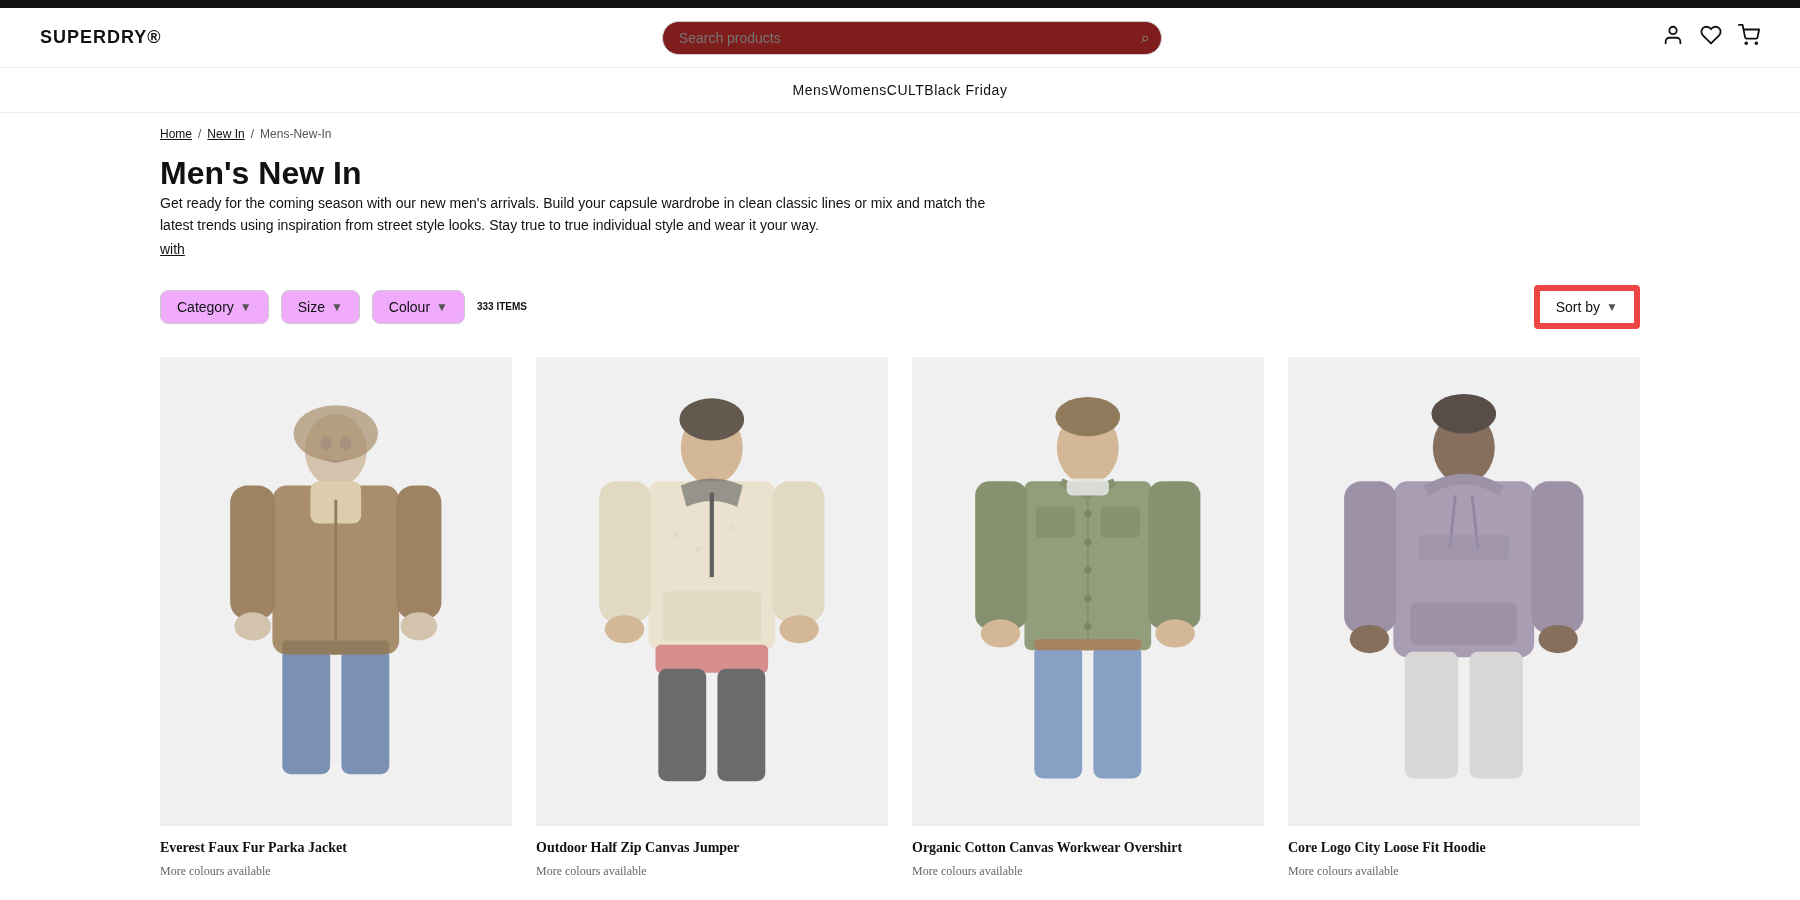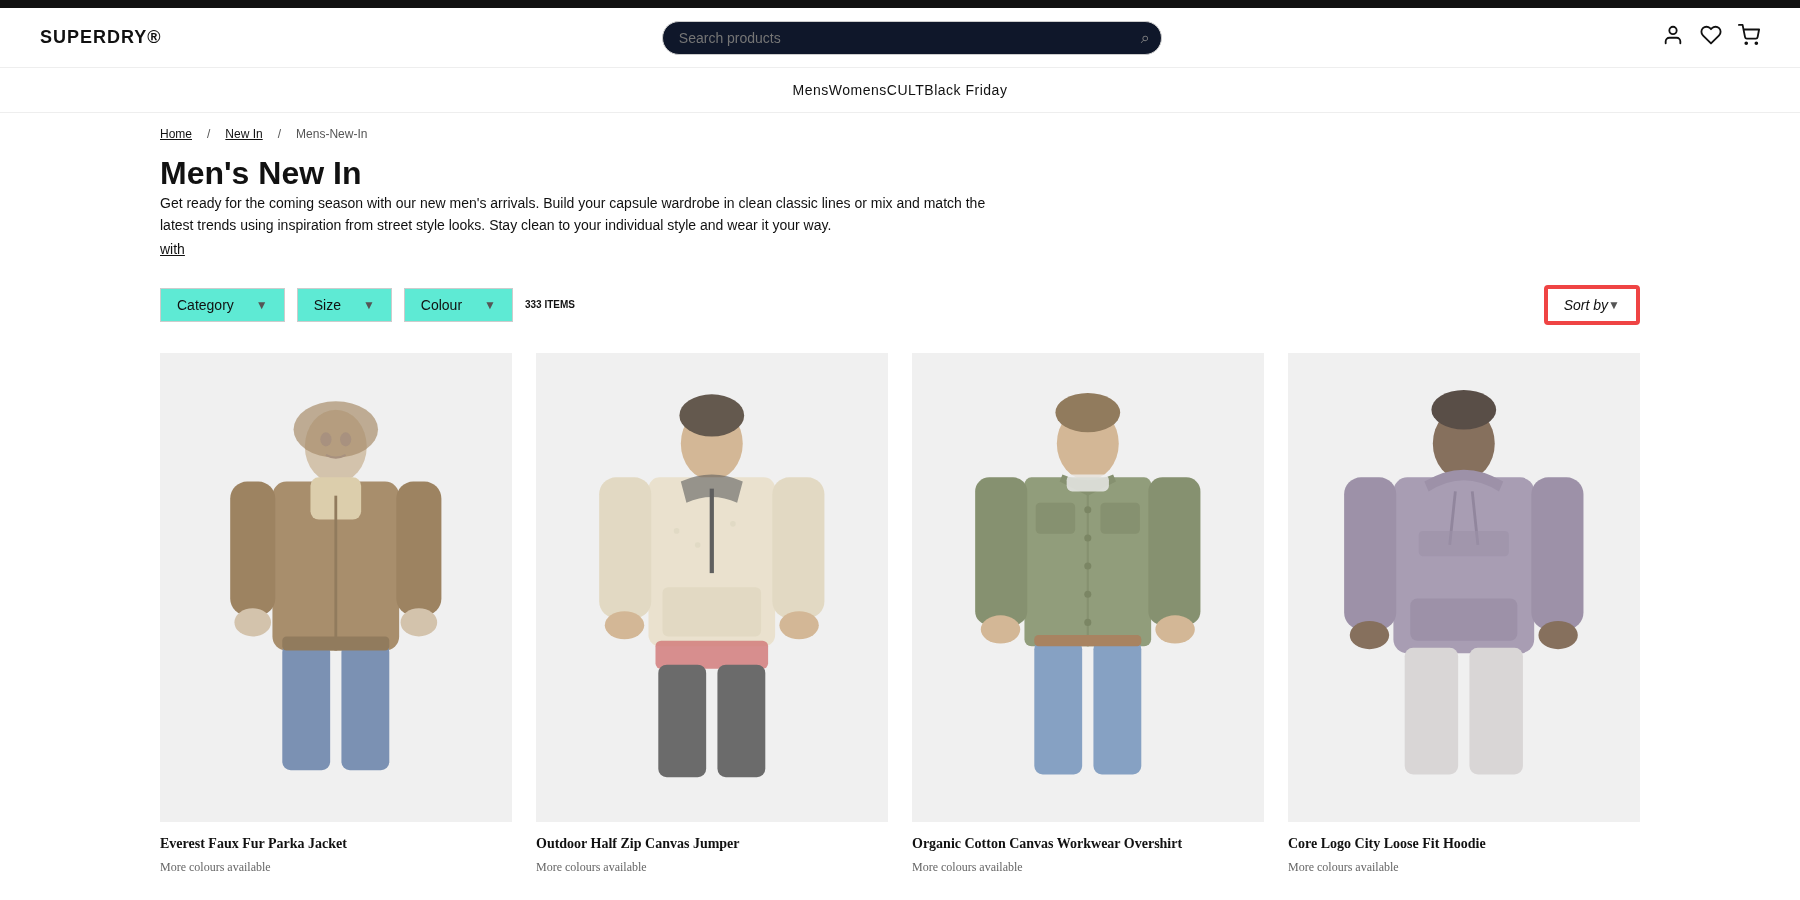--- a/index.html
+++ b/index.html
@@ -36,21 +36,21 @@
     .search-input-wrapper {
       position: relative;
       display: flex;
       align-items: center;
     }
     .search-input {
       width: 100%;
       padding: 8px 36px 8px 16px;
       border: 1px solid #ccc;
       border-radius: 20px;
-      background: #0f172a;
+      background: #7f1d1d;
       font-size: 14px;
       color: #999;
       outline: none;
     }
     .search-icon-wrap {
       position: absolute;
       right: 12px;
       color: #888;
       font-size: 16px;
       pointer-events: none;
@@ -83,21 +83,21 @@
       letter-spacing: 0.5px;
     }
 
     
     .breadcrumb {
       padding: 14px 160px;
       font-size: 12px;
       color: #555;
       display: flex;
       align-items: flex-end;
-      gap: 15px;
+      gap: 6px;
     }
     .breadcrumb a {
       color: #111;
       text-decoration: underline;
       font-size: 12px;
     }
     .breadcrumb span { color: #555; }
 
     
     .page-content {
@@ -135,46 +135,46 @@
       margin-bottom: 28px;
     }
     .filters-left {
       display: flex;
       align-items: center;
       gap: 12px;
     }
     .filter-btn {
       display: flex;
       align-items: center;
-      gap: 22px;
+      gap: 6px;
       padding: 8px 16px;
       border: 1px solid #ccc;
-      border-radius: 0;
-      background: #5eead4;
+      border-radius: 8px;
+      background: #f0abfc;
       font-size: 14px;
       cursor: pointer;
       color: #111;
     }
     .filter-chevron { font-size: 12px; color: #555; }
     .items-count {
       font-size: 10px;
       font-weight: 700;
       color: #111;
     }
     .sort-btn {
       display: flex;
       align-items: center;
+      gap: 6px;
       padding: 8px 16px;
-      border: 4px solid #ef4444;
+      border: 6px solid #ef4444;
       border-radius: 4px;
       background: #fff;
       font-size: 14px;
       cursor: pointer;
       color: #111;
-      font-style: italic;
     }
 
     
     .products-grid {
       display: grid;
       grid-template-columns: repeat(4, 1fr);
       gap: 24px;
     }
 
     .product-card {
@@ -260,21 +260,21 @@
   <a href="#">Home</a>
   <span>/</span>
   <a href="#">New In</a>
   <span>/</span>
   <span>Mens-New-In</span>
 </div>
 
 <main class="page-content">
   <h1 class="page-title">Men's New In</h1>
 
-  <p class="page-description">Get ready for the coming season with our new men's arrivals. Build your capsule wardrobe in clean classic lines or mix and match the latest trends using inspiration from street style looks. Stay clean to your individual style and wear it your way.</p>
+  <p class="page-description">Get ready for the coming season with our new men's arrivals. Build your capsule wardrobe in clean classic lines or mix and match the latest trends using inspiration from street style looks. Stay true to true individual style and wear it your way.</p>
   <a class="more-link" href="#">with</a>
 
   
   <div class="filters-row">
     <div class="filters-left">
       <button class="filter-btn">
         <span>Category</span>
         <span class="filter-chevron">▼</span>
       </button>
       <button class="filter-btn">

